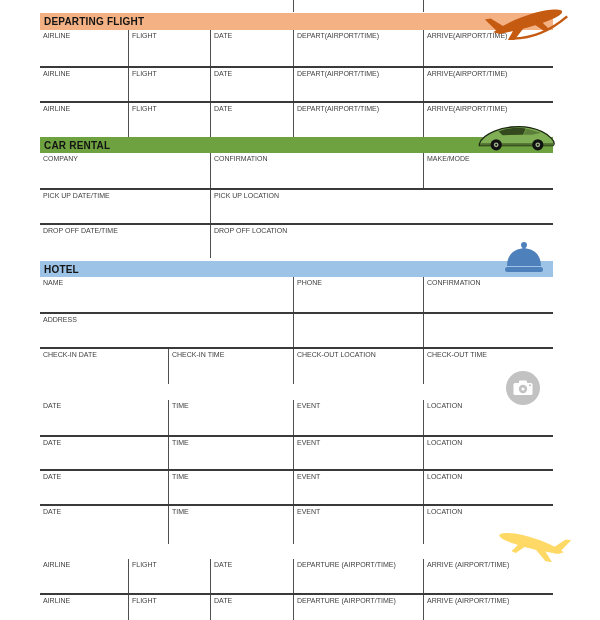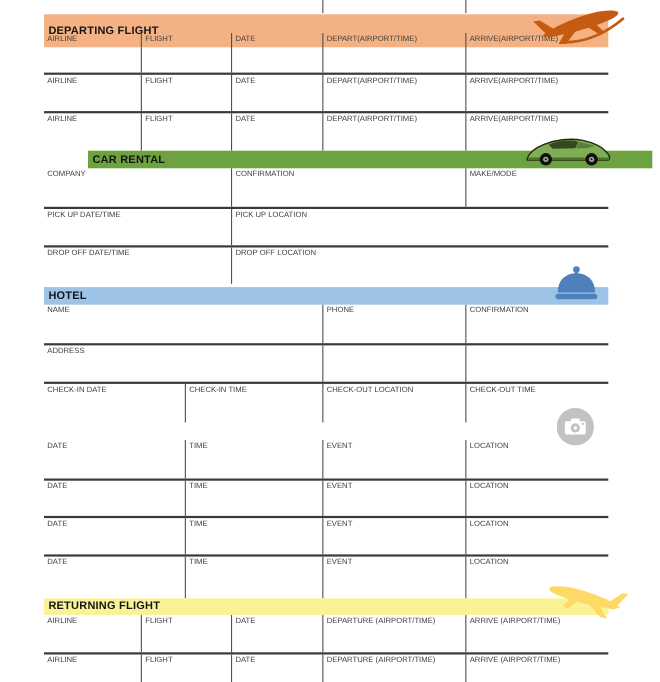--- a/index.html
+++ b/index.html
@@ -37,21 +37,21 @@
   .icon{position:absolute;pointer-events:none;}
 </style>
 </head>
 <body>
 
 <div class="page">
 
   <div class="vline-top" style="left:293px;"></div>
   <div class="vline-top" style="left:423px;"></div>
 
-  <div class="bar bar-orange" style="top:13px;height:30px;">
+  <div class="bar bar-orange" style="top:13px;height:17px;">
     <span>DEPARTING FLIGHT</span>
   </div>
 
   <div class="row" style="top:30px;height:36px;">
     <div class="cell" style="width:88px;">
         <span class="label">AIRLINE</span>
       </div>
     <div class="cell" style="width:82px;">
         <span class="label">FLIGHT</span>
       </div>
@@ -105,21 +105,21 @@
       <g transform="rotate(-14 50 26)">
         <path d="M26,45 Q60,55 98,36" stroke="currentColor" stroke-width="3" fill="none"></path>
         <path d="M8,33 C22,27 44,23 63,22.5 C78,22 89,24.5 93,27.5 C94.5,29 93,31.5 88,33 C78,36 58,37.5 44,37.5 L15,37 Z"></path>
         <path d="M12,32 L2,16 L9,16.5 L22,29.5 Z"></path>
         <path d="M38,30 L20,49 L29,49 L52,31 Z"></path>
         <path d="M56,34 L68,47 L74,46 L66,33.5 Z"></path>
       </g>
     </svg>
   </div>
 
-  <div class="bar bar-green" style="top:137px;height:16px;margin-left:40px;">
+  <div class="bar bar-green" style="top:137px;height:16px;">
     <span>CAR RENTAL</span>
   </div>
 
   <div class="row" style="top:153px;height:35px;">
     <div class="cell" style="width:170px;">
         <span class="label">COMPANY</span>
       </div>
     <div class="cell" style="width:213px;">
         <span class="label">CONFIRMATION</span>
       </div>
@@ -267,23 +267,20 @@
     <svg width="34" height="34" viewBox="0 0 34 34">
       <circle cx="17" cy="17" r="17" fill="#C2C2C2"></circle>
       <rect x="13" y="9.5" width="8" height="4" rx="1" fill="#FFFFFF"></rect>
       <rect x="7.5" y="12" width="19" height="12" rx="1.5" fill="#FFFFFF"></rect>
       <circle cx="17" cy="18" r="4.2" fill="#C2C2C2"></circle>
       <circle cx="17" cy="18" r="1.6" fill="#FFFFFF"></circle>
       <rect x="23" y="13.5" width="2" height="1.6" fill="#C2C2C2"></rect>
     </svg>
   </div>
 
-  <div class="bar bar-yellow" style="top:544px;height:15px;">
-    <span>RETURNING FLIGHT</span>
-  </div>
 
   <div class="row" style="top:559px;height:34px;">
     <div class="cell" style="width:88px;">
         <span class="label">AIRLINE</span>
       </div>
     <div class="cell" style="width:82px;">
         <span class="label">FLIGHT</span>
       </div>
     <div class="cell" style="width:83px;">
         <span class="label">DATE</span>

